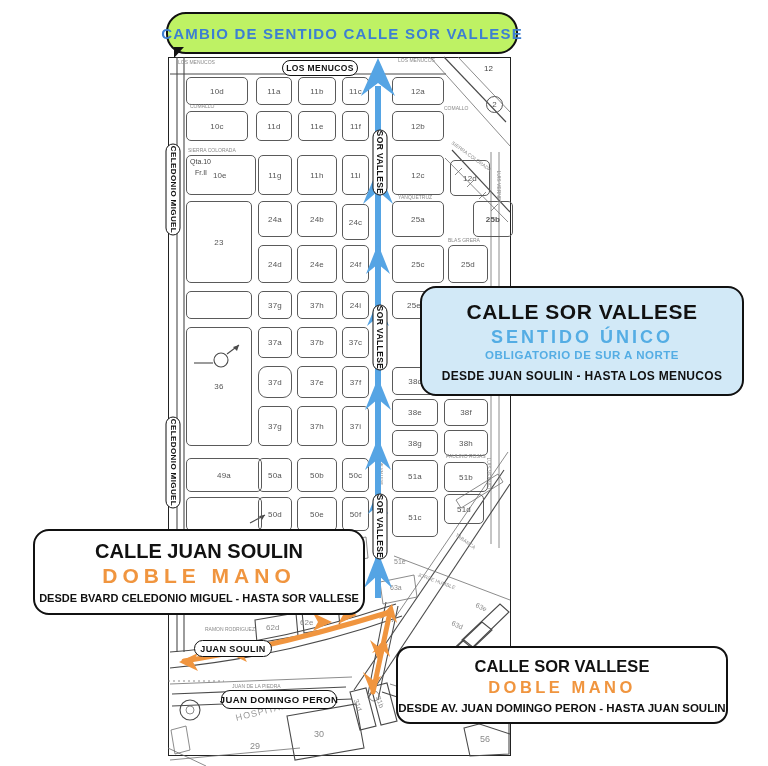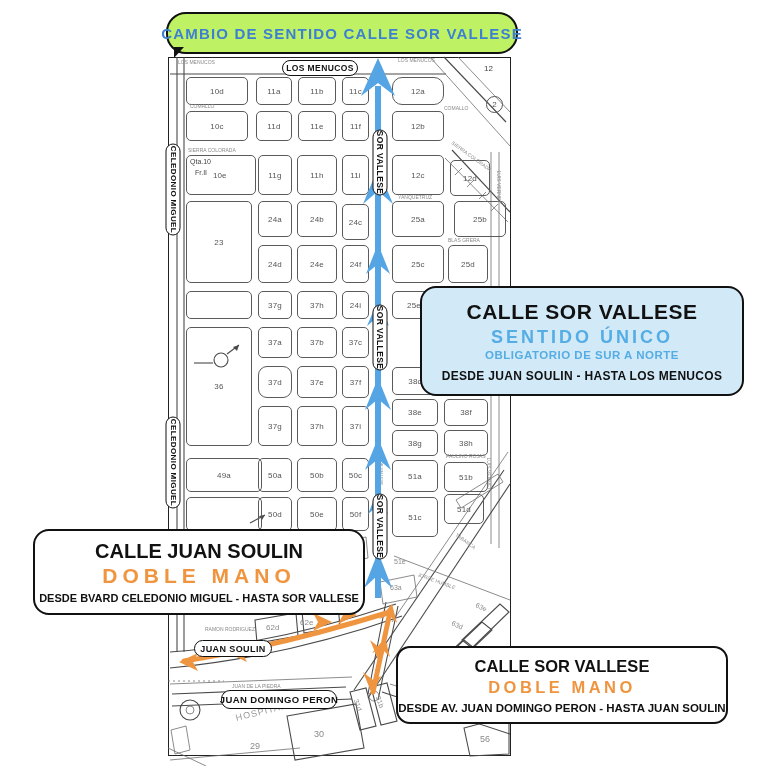--- a/index.html
+++ b/index.html
@@ -126,38 +126,38 @@
       <polygon points="239,345 233,347 237,351" fill="#4a4a4a"></polygon>
     <path class="mid" d="M250,523 L265,515"></path>
       <polygon points="265,515 259,516 262,520" fill="#4a4a4a"></polygon>
   </svg>
 
   <div id="blocks">
       <div class="blk" style="left: 186px; top: 77px; width: 62px; height: 28px;">10d</div>
       <div class="blk" style="left: 256px; top: 77px; width: 36px; height: 28px;">11a</div>
       <div class="blk" style="left: 298px; top: 77px; width: 38px; height: 28px;">11b</div>
       <div class="blk" style="left: 342px; top: 77px; width: 27px; height: 28px;">11c</div>
-      <div class="blk" style="left: 392px; top: 77px; width: 52px; height: 28px; border-radius: 10px;">12a</div>
+      <div class="blk" style="left: 392px; top: 77px; width: 52px; height: 28px;">12a</div>
       <div class="blk" style="left: 186px; top: 111px; width: 62px; height: 30px;">10c</div>
       <div class="blk" style="left: 256px; top: 111px; width: 36px; height: 30px;">11d</div>
       <div class="blk" style="left: 298px; top: 111px; width: 38px; height: 30px;">11e</div>
       <div class="blk" style="left: 342px; top: 111px; width: 27px; height: 30px;">11f</div>
       <div class="blk" style="left: 392px; top: 111px; width: 52px; height: 30px;">12b</div>
       <div class="blk" style="left: 186px; top: 155px; width: 70px; height: 40px;"></div>
       <div class="blk" style="left: 258px; top: 155px; width: 34px; height: 40px;">11g</div>
       <div class="blk" style="left: 297px; top: 155px; width: 40px; height: 40px;">11h</div>
       <div class="blk" style="left: 342px; top: 155px; width: 27px; height: 40px;">11i</div>
       <div class="blk" style="left: 392px; top: 155px; width: 52px; height: 40px;">12c</div>
       <div class="blk" style="left: 450px; top: 160px; width: 40px; height: 36px;">12d</div>
       <div class="blk" style="left: 186px; top: 201px; width: 66px; height: 82px;">23</div>
       <div class="blk" style="left: 258px; top: 201px; width: 34px; height: 36px;">24a</div>
       <div class="blk" style="left: 297px; top: 201px; width: 40px; height: 36px;">24b</div>
       <div class="blk" style="left: 342px; top: 204px; width: 27px; height: 36px;">24c</div>
       <div class="blk" style="left: 392px; top: 201px; width: 52px; height: 36px;">25a</div>
-      <div class="blk" style="left: 454px; top: 201px; width: 52px; height: 36px;">25b</div>
+      <div class="blk" style="left: 473px; top: 201px; width: 40px; height: 36px; font-weight: bold;">25b</div>
       <div class="blk" style="left: 258px; top: 245px; width: 34px; height: 38px;">24d</div>
       <div class="blk" style="left: 297px; top: 245px; width: 40px; height: 38px;">24e</div>
       <div class="blk" style="left: 342px; top: 245px; width: 27px; height: 38px;">24f</div>
       <div class="blk" style="left: 392px; top: 245px; width: 52px; height: 38px;">25c</div>
       <div class="blk" style="left: 448px; top: 245px; width: 40px; height: 38px;">25d</div>
       <div class="blk" style="left: 186px; top: 291px; width: 66px; height: 28px;"></div>
       <div class="blk" style="left: 258px; top: 291px; width: 34px; height: 28px;">37g</div>
       <div class="blk" style="left: 297px; top: 291px; width: 40px; height: 28px;">37h</div>
       <div class="blk" style="left: 342px; top: 291px; width: 27px; height: 28px;">24i</div>
       <div class="blk" style="left: 392px; top: 291px; width: 44px; height: 28px;">25e</div>

